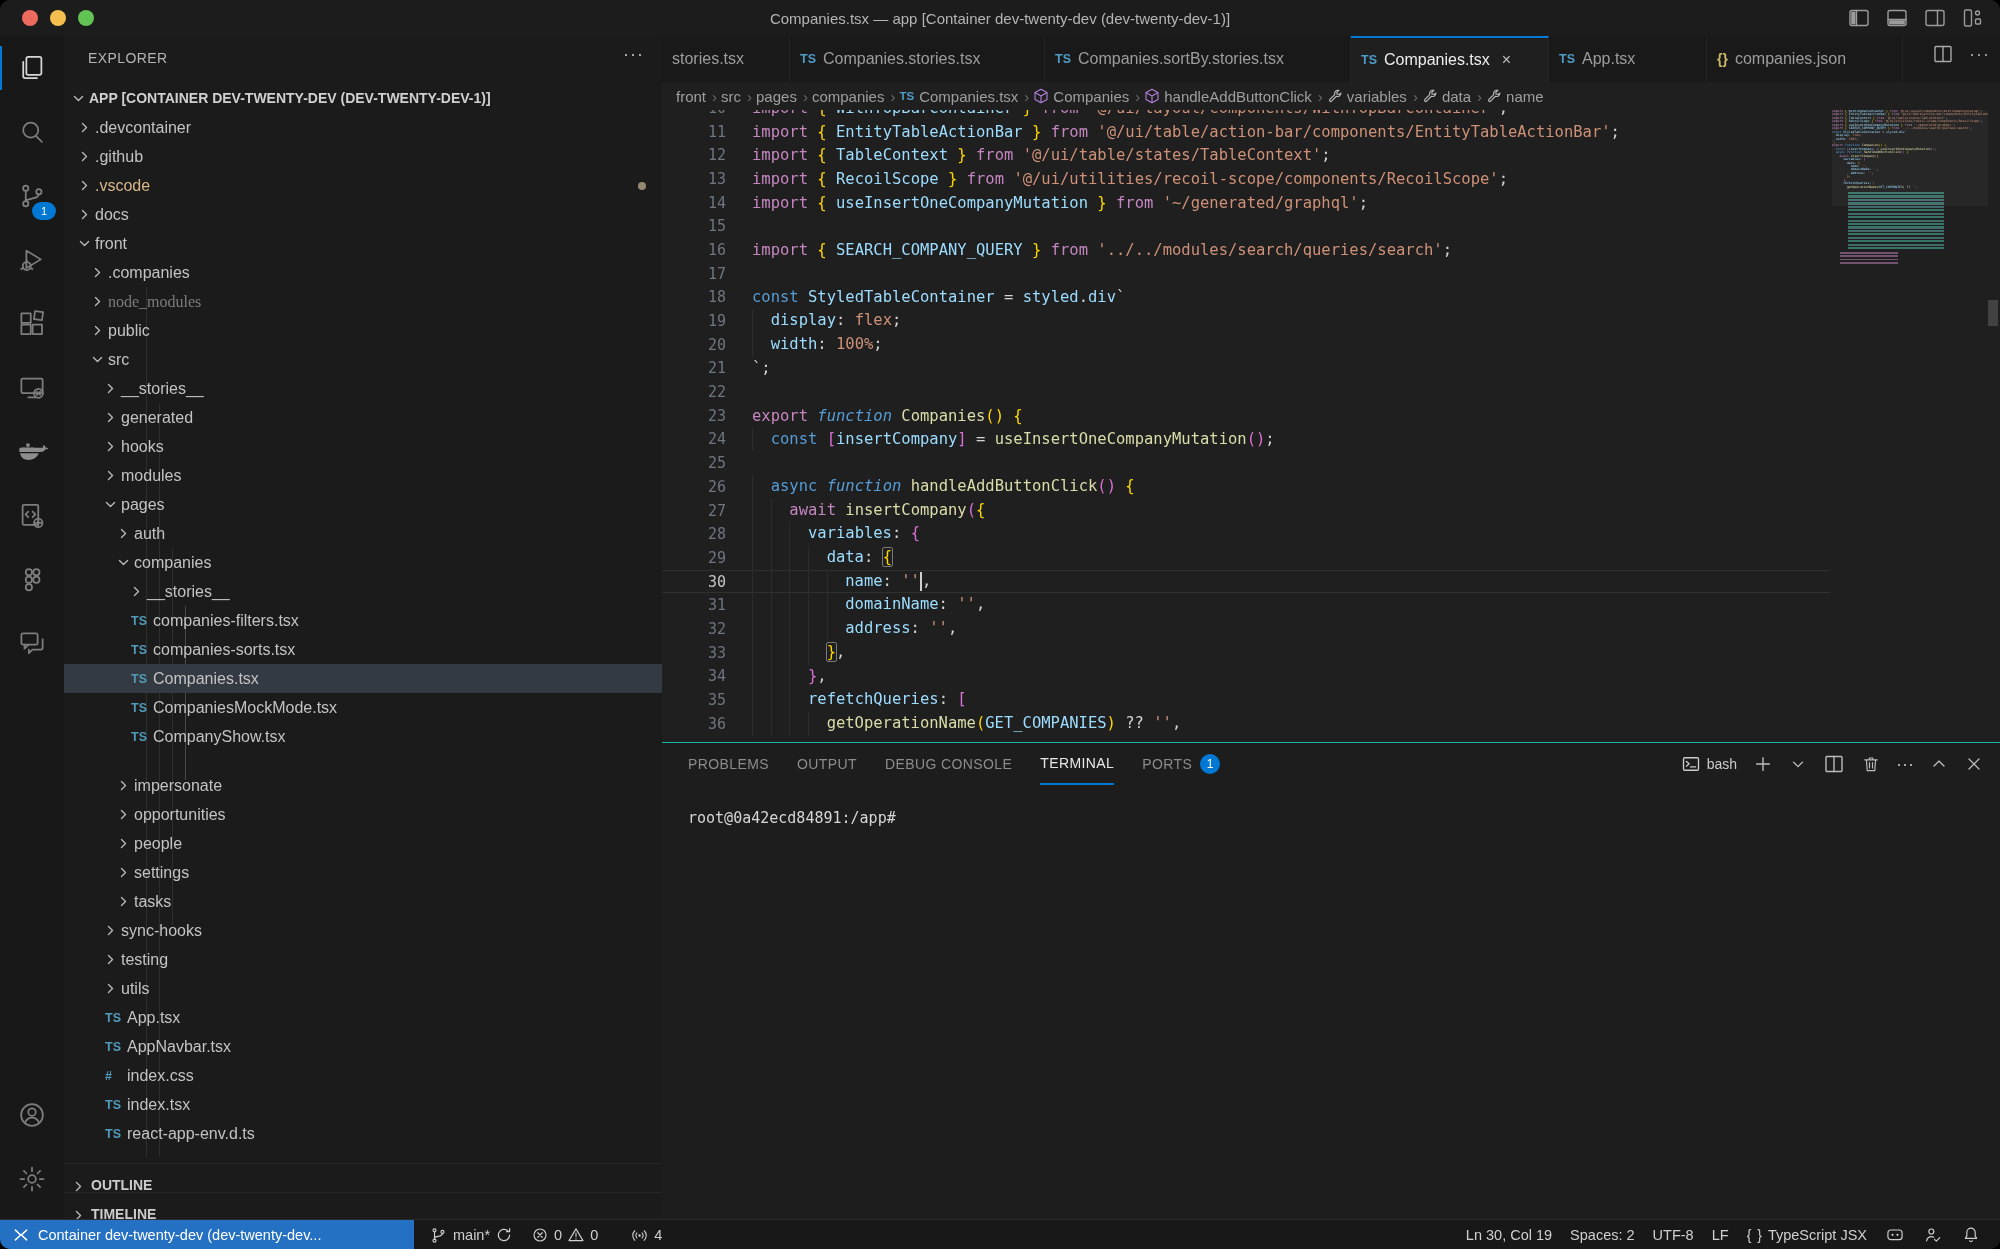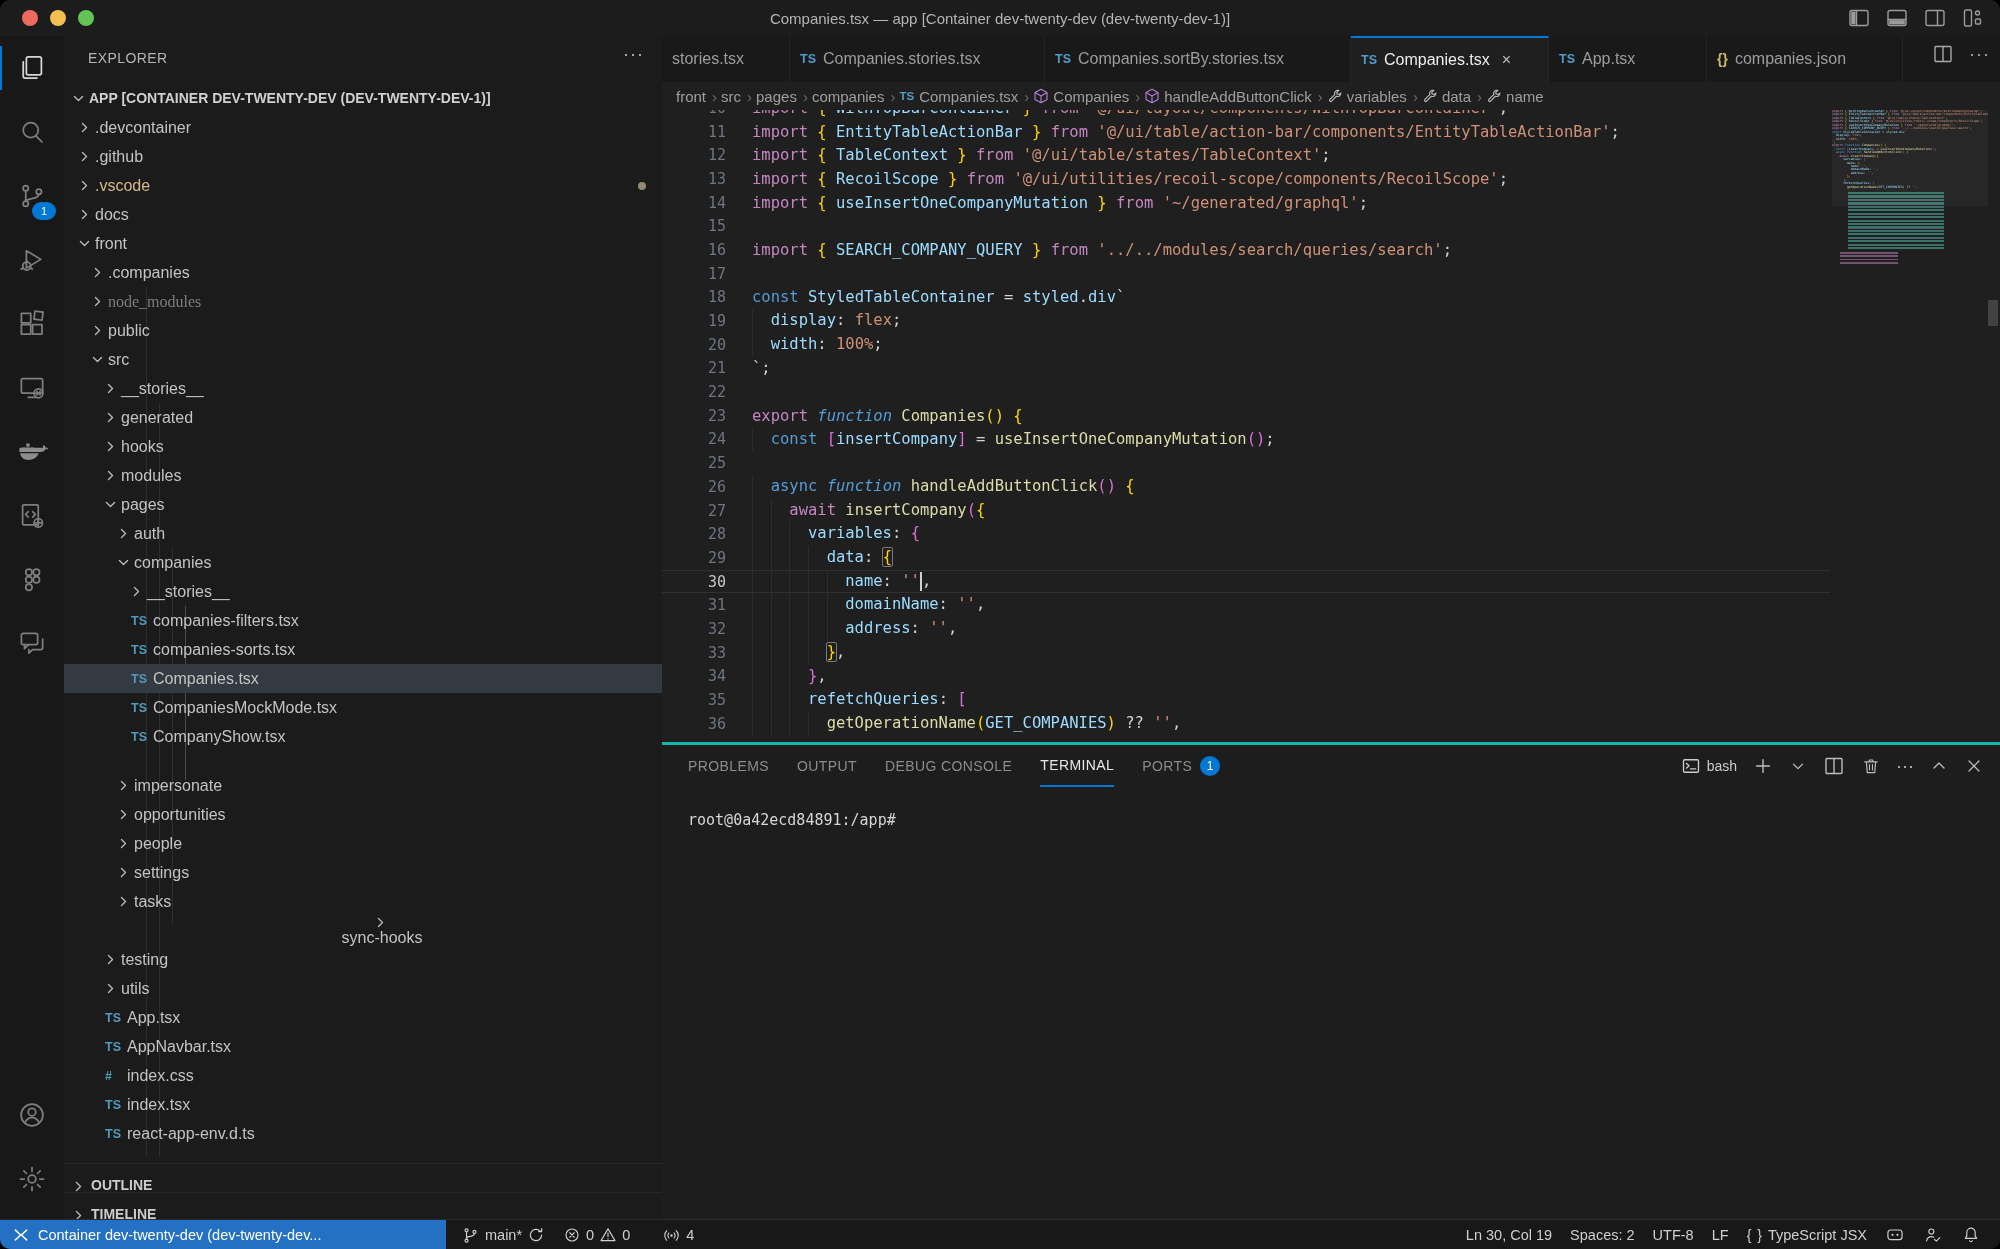--- a/index.html
+++ b/index.html
@@ -60,31 +60,31 @@
   .tok-b1x{border:1px solid #7a7a7a;border-radius:2px;margin:-1px;}
   .cursor{display:inline-block;width:2px;height:19px;background:#cfcfcf;vertical-align:middle;}
   
   .minimap{position:absolute;left:1832px;top:110px;width:156px;height:632px;background:#1f1f1f;overflow:hidden;}
   .mm-line{font-family:"DejaVu Sans Mono",monospace;font-size:3.1px;line-height:3.44px;white-space:pre;}
   .mm-slider{position:absolute;left:0;top:0;width:156px;height:96px;background:rgba(255,255,255,0.04);}
   .mm-extra1{margin:3px 0 0 16px;width:96px;height:58px;background:repeating-linear-gradient(to bottom,rgba(78,201,176,.5) 0 1.6px,rgba(156,220,254,.35) 1.6px 2.2px,transparent 2.2px 3.44px);}
   .mm-extra2{margin:2px 0 0 8px;width:58px;height:14px;background:repeating-linear-gradient(to bottom,rgba(197,134,192,.5) 0 1.6px,transparent 1.6px 3.44px);}
   .scroll-thumb{position:absolute;left:1988px;top:300px;width:10px;height:26px;background:#424242;}
   
-  .panel{position:absolute;left:662px;top:742px;width:1338px;height:477px;background:#1d1d1d;border-top:3px solid #14b8a6;}
+  .panel{position:absolute;left:662px;top:742px;width:1338px;height:477px;background:#1d1d1d;border-top:1px solid #14b8a6;}
   .panel-tabs{position:absolute;left:26px;top:0;height:42px;display:flex;align-items:center;gap:28px;font-size:14px;letter-spacing:.4px;color:#8c8c8c;}
   .ptab{height:42px;display:flex;align-items:center;box-sizing:border-box;gap:8px;}
   .ptab.active{color:#e7e7e7;border-bottom:2px solid #0078d4;}
   .pbadge{min-width:20px;height:20px;border-radius:11px;background:#0078d4;color:#fff;font-size:12px;display:flex;align-items:center;justify-content:center;}
   .panel-actions{position:absolute;right:16px;top:0;height:42px;display:flex;align-items:center;gap:15px;color:#bdbdbd;font-size:14px;}
   .panel-actions .lbl{display:flex;align-items:center;gap:6px;color:#cccccc;}
   .term-line{position:absolute;left:26px;top:66px;font-family:"DejaVu Sans Mono",monospace;font-size:15px;color:#d6d6d6;}
   
   .statusbar{position:absolute;left:0;top:1219px;width:2000px;height:30px;background:#181818;border-top:1px solid #2b2b2b;display:flex;align-items:center;font-size:14.5px;color:#cfcfcf;}
-  .sb-remote{height:30px;width:446px;background:#2470c3;color:#fff;display:flex;align-items:center;padding-left:12px;box-sizing:border-box;gap:8px;flex:none;white-space:nowrap;overflow:hidden;}
+  .sb-remote{height:30px;width:414px;background:#2470c3;color:#fff;display:flex;align-items:center;padding-left:12px;box-sizing:border-box;gap:8px;flex:none;white-space:nowrap;overflow:hidden;}
   .sitem{display:flex;align-items:center;gap:5px;padding:0 9px;height:30px;white-space:nowrap;}
   .sb-right{margin-left:auto;display:flex;align-items:center;padding-right:10px;}
   .ico{display:flex;align-items:center;justify-content:center;}
 </style>
 </head>
 <body>
 
 <div class="root">
 
   <div class="titlebar">
@@ -429,21 +429,21 @@
           <span>settings</span>
         </div>
         <div class="trow" style="padding-left: 51px;">
           <span class="chev">
             <svg width="13" height="13" viewBox="0 0 16 16" fill="none" stroke="#bcbcbc" stroke-width="1.6" stroke-linecap="round" stroke-linejoin="round">
               <path d="M5.5 3l5 5-5 5"></path>
             </svg>
           </span>
           <span>tasks</span>
         </div>
-        <div class="trow" style="padding-left: 38px; flex-direction: column;">
+        <div class="trow" style="padding-left: 38px;">
           <span class="chev">
             <svg width="13" height="13" viewBox="0 0 16 16" fill="none" stroke="#bcbcbc" stroke-width="1.6" stroke-linecap="round" stroke-linejoin="round">
               <path d="M5.5 3l5 5-5 5"></path>
             </svg>
           </span>
           <span>sync-hooks</span>
         </div>
         <div class="trow" style="padding-left: 38px;">
           <span class="chev">
             <svg width="13" height="13" viewBox="0 0 16 16" fill="none" stroke="#bcbcbc" stroke-width="1.6" stroke-linecap="round" stroke-linejoin="round">

